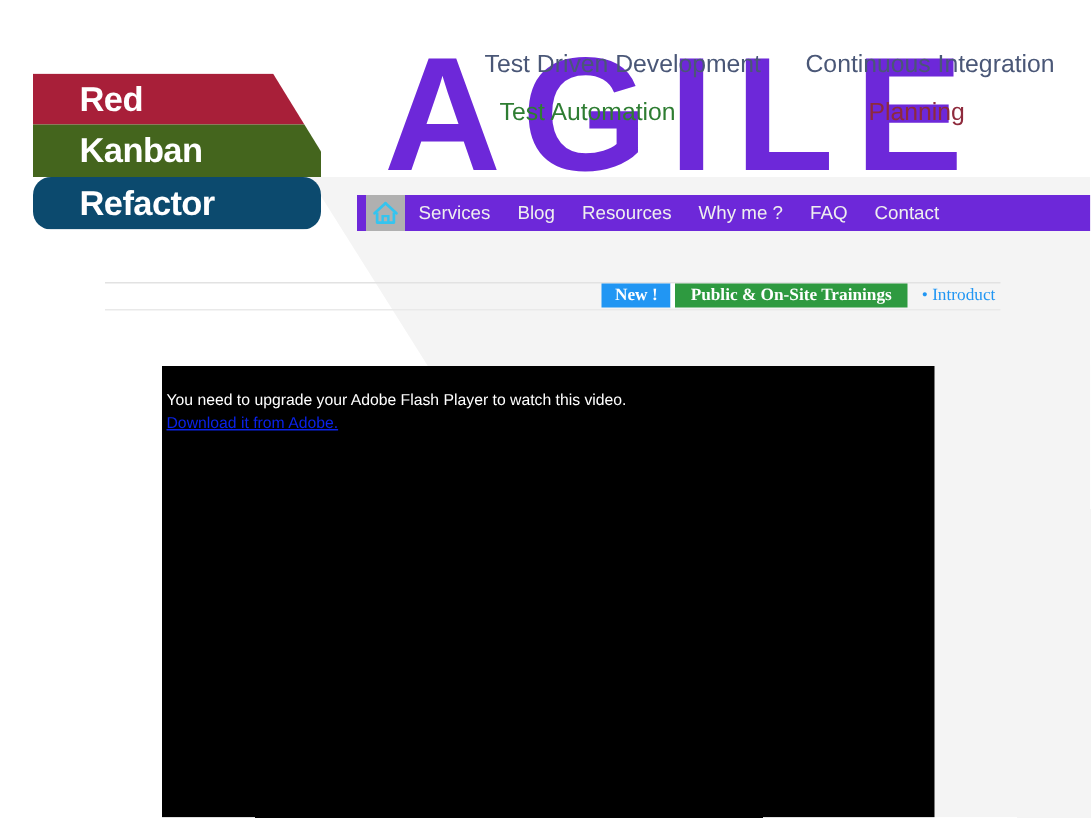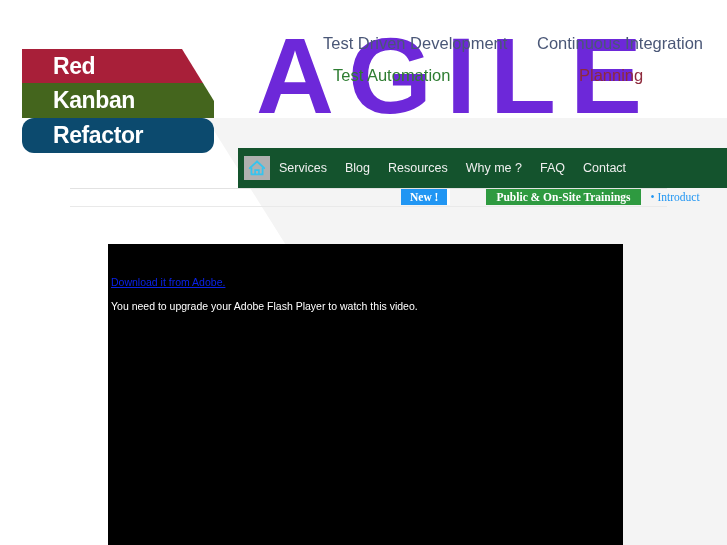--- a/index.html
+++ b/index.html
@@ -126,24 +126,24 @@
     white-space: nowrap;
   }
   .kw-red   { color: #8e2a3c; }
   .kw-green { color: #2e7d32; }
   .kw-navy  { color: #4a5777; }
 
   
   .navbar {
     position: absolute;
     left: 238px;
-    top: 148px;
+    top: 130px;
     width: 489px;
-    height: 40px;
-    background: #14532d;
+    height: 24px;
+    background: #6d28d9;
     z-index: 6;
     display: flex;
     align-items: center;
   }
   .nav-home {
     width: 26px;
     height: 24px;
     background: #b0b0b0;
     display: flex;
     align-items: center;
@@ -204,21 +204,20 @@
   }
   .promo-sep { width: 3px; background: #ffffff; }
   .promo-main {
     background: #2e9a40;
     color: #ffffff;
     font-size: 11.5px;
     font-weight: bold;
     line-height: 16px;
     padding: 0 10px;
     white-space: nowrap;
-    margin-left: 36px;
   }
   .promo-link {
     color: #2196f3;
     font-size: 11.5px;
     line-height: 16px;
     padding-left: 10px;
     white-space: nowrap;
     cursor: pointer;
   }
 
@@ -235,21 +234,20 @@
   }
   .video-msg {
     position: absolute;
     left: 3px;
     top: 16px;
     color: #ffffff;
     font-family: "Liberation Sans", sans-serif;
     font-size: 10.5px;
     line-height: 14px;
     white-space: nowrap;
-    margin-top: 39px;
   }
   .video-link {
     position: absolute;
     left: 3px;
     top: 31px;
     color: #0a22e8;
     font-family: "Liberation Sans", sans-serif;
     font-size: 10.5px;
     line-height: 14px;
     text-decoration: underline;

